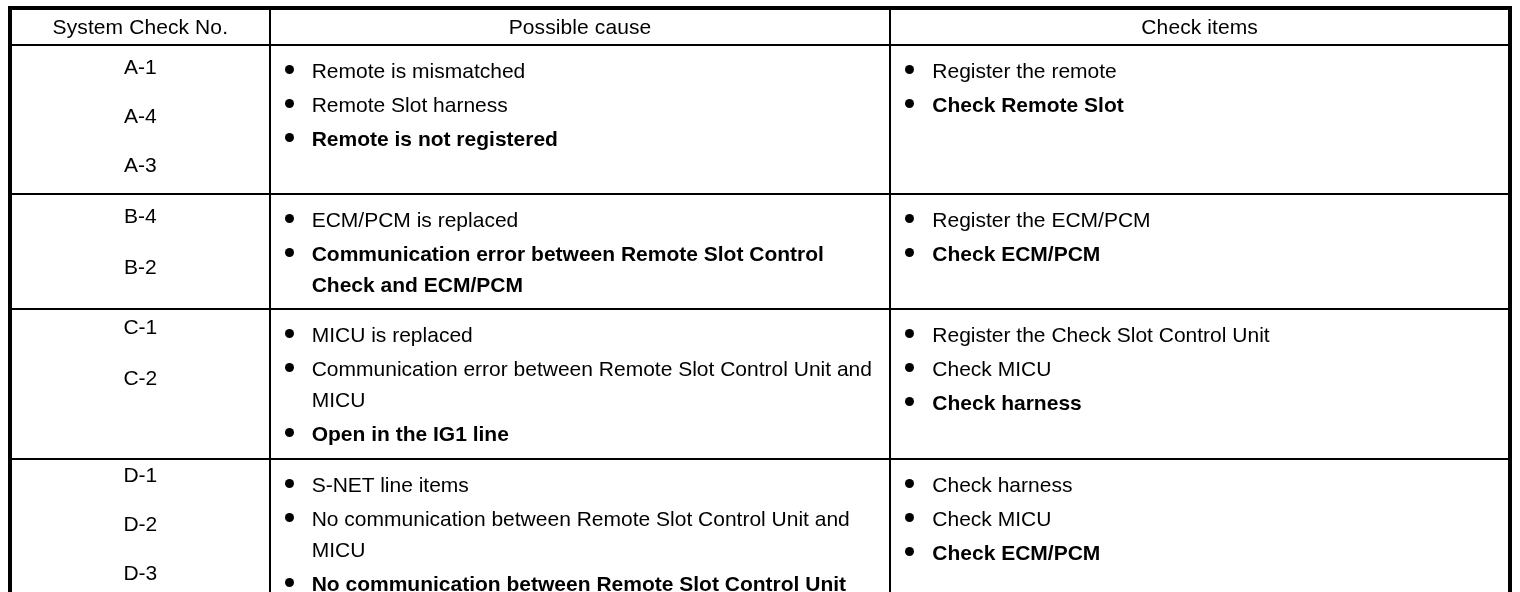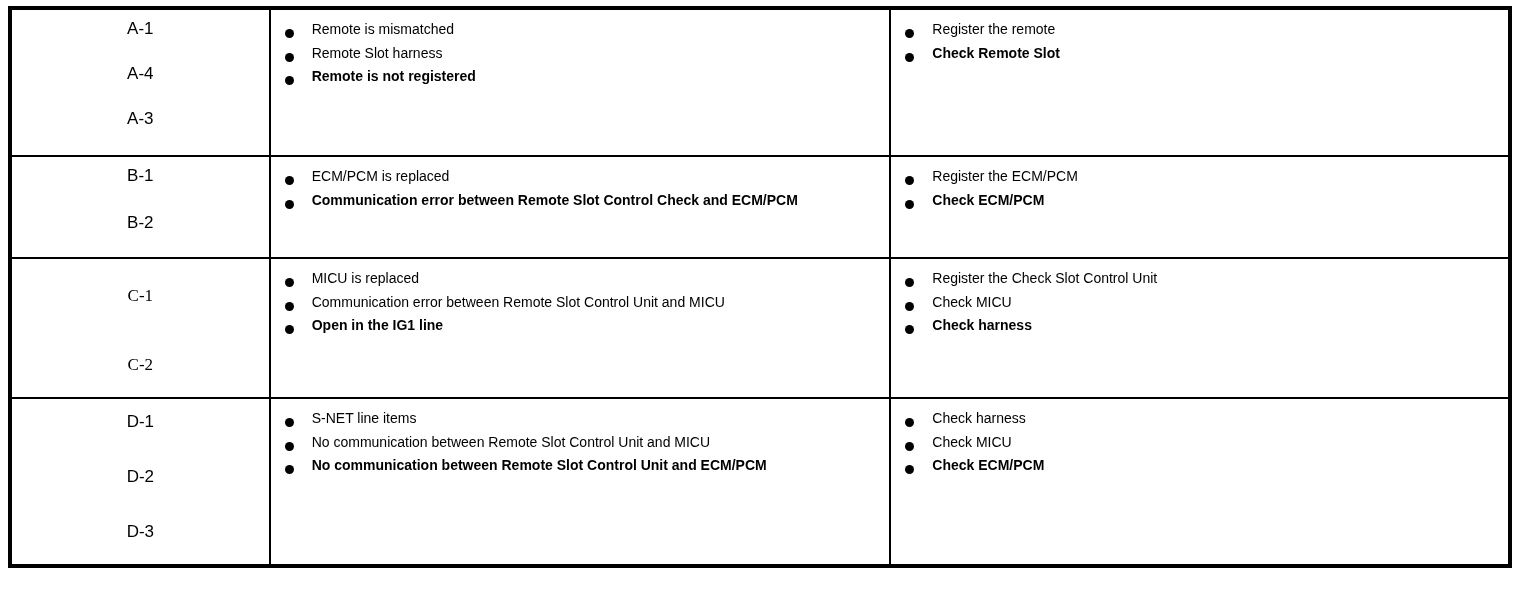--- a/index.html
+++ b/index.html
@@ -66,41 +66,41 @@
   }
 
   
   .code-list {
     list-style: none;
     margin: 0;
     padding: 0;
     text-align: center;
   }
   .code-list li {
-    font-size: 17px;
+    font-size: 21px;
     line-height: 1.0;
   }
   .code-list li + li { margin-top: 0; }
 
   
   .codes-pitch-a li { padding-top: 10px; padding-bottom: 18px; }
   .codes-pitch-b li { padding-top: 10px; padding-bottom: 20px; }
-  .codes-pitch-c li { padding-top: 28px; padding-bottom: 24px; font-family: Liberation Serif, serif; }
-  .codes-pitch-d li { padding-top: 14px; padding-bottom: 24px; }
+  .codes-pitch-c li { padding-top: 6px; padding-bottom: 24px; }
+  .codes-pitch-d li { padding-top: 4px; padding-bottom: 24px; }
 
   
   ul.bullets {
     list-style: none;
     margin: 0;
     padding: 9px 10px 8px 14px;
   }
   ul.bullets > li {
     position: relative;
     padding-left: 27px;
-    font-size: 14px;
+    font-size: 21px;
     line-height: 1.48;
     margin-bottom: 3px;
   }
   ul.bullets > li:last-child { margin-bottom: 0; font-weight: bold; }
   ul.bullets > li .dot {
     position: absolute;
     left: 0;
     top: 10px;
     width: 9px;
     height: 9px;
@@ -120,20 +120,25 @@
 
 <div class="sheet">
 
   <table class="check-table">
     <colgroup>
       <col class="c-no">
       <col class="c-cause">
       <col class="c-items">
     </colgroup>
     <tbody>
+      <tr>
+        <th class="hdr">System Check No.</th>
+        <th class="hdr">Possible cause</th>
+        <th class="hdr">Check items</th>
+      </tr>
 
       <tr class="row-a">
         <td class="cell">
           <ul class="code-list codes-pitch-a">
             <li>A-1</li>
             <li>A-4</li>
             <li>A-3</li>
           </ul>
         </td>
         <td class="cell">
@@ -162,21 +167,21 @@
               <span class="dot"></span>
               <span class="txt">Check Remote Slot</span>
             </li>
           </ul>
         </td>
       </tr>
 
       <tr class="row-b">
         <td class="cell">
           <ul class="code-list codes-pitch-b">
-            <li>B-1</li>
+            <li>B-4</li>
             <li>B-2</li>
           </ul>
         </td>
         <td class="cell">
           <ul class="bullets">
             <li>
               <span class="dot"></span>
               <span class="txt">ECM/PCM is replaced</span>
             </li>
             <li>

